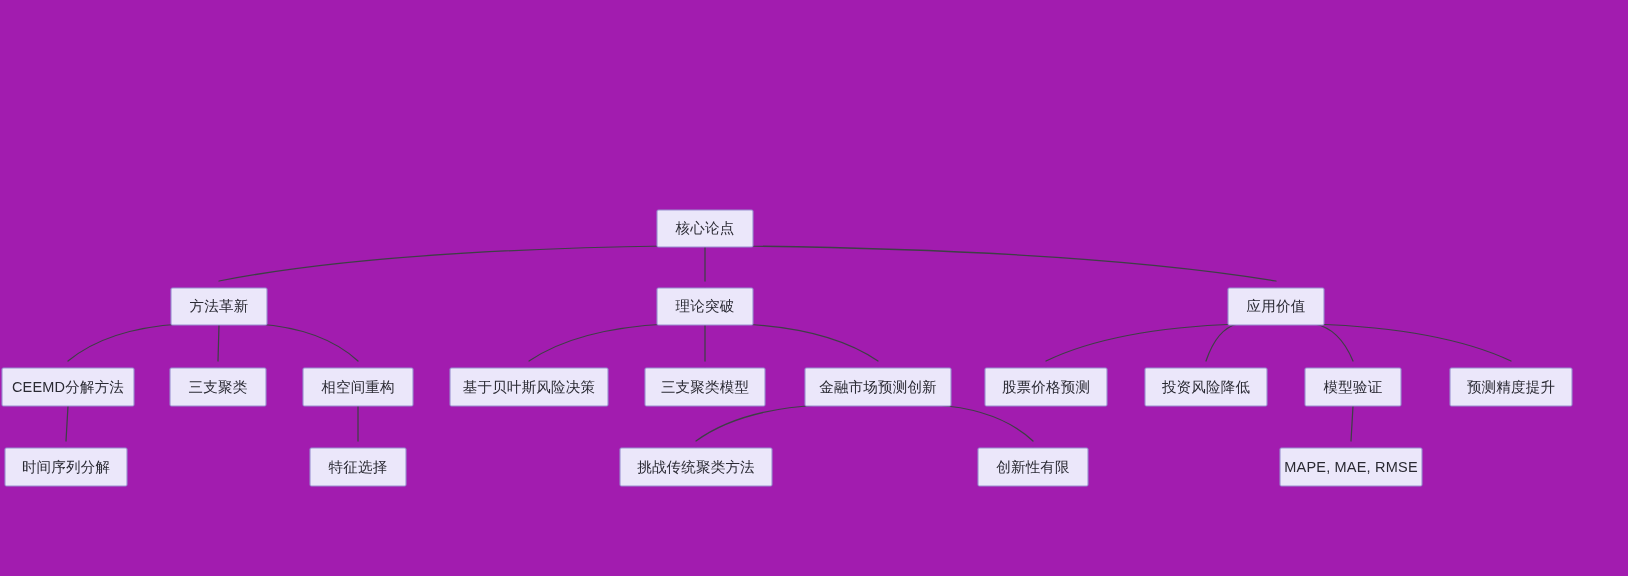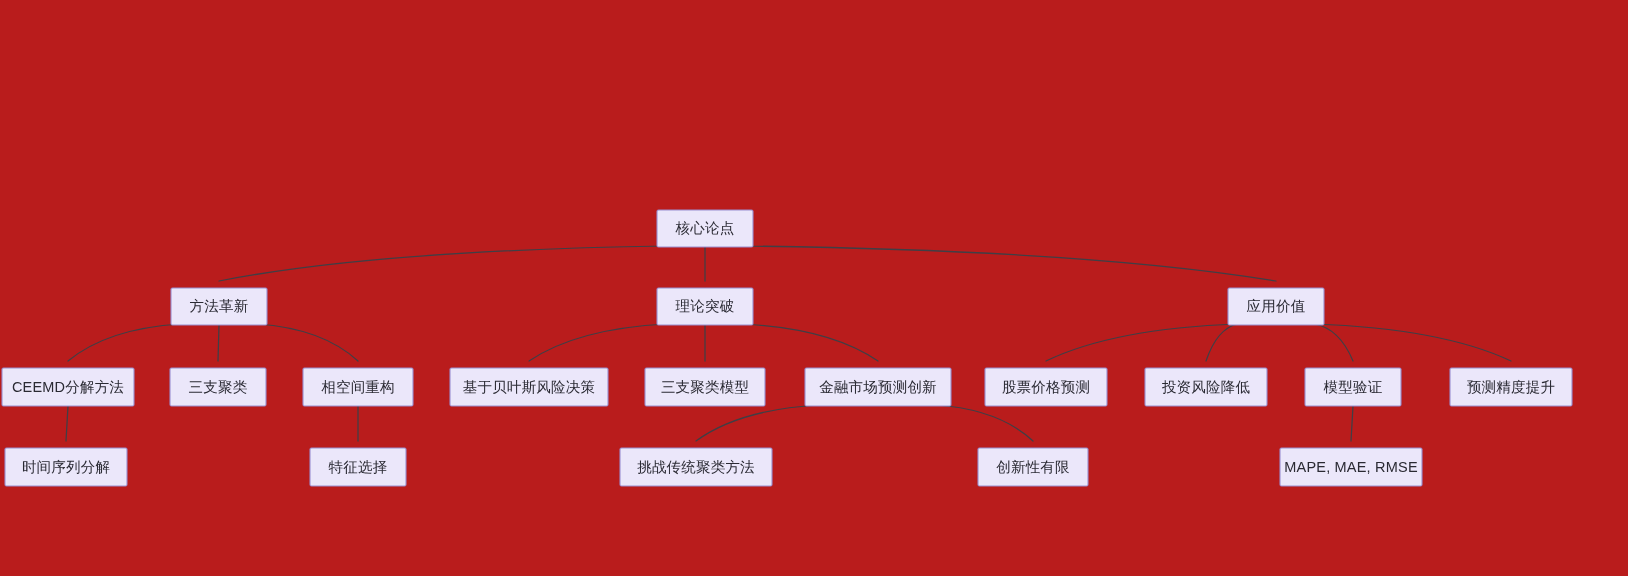--- a/index.html
+++ b/index.html
@@ -8,21 +8,21 @@
     padding: 0;
     background: #ffffff;
   }
   body {
     font-family: "Liberation Sans", "DejaVu Sans", sans-serif;
   }
   #diagram-root {
     position: relative;
     width: 1628px;
     height: 576px;
-    background: #b91c1c;
+    background: #a21caf;
     overflow: hidden;
     text-align: right;
   }
   svg.flow {
     position: absolute;
     left: 0;
     top: 0;
     width: 1628px;
     height: 576px;
     display: block;

